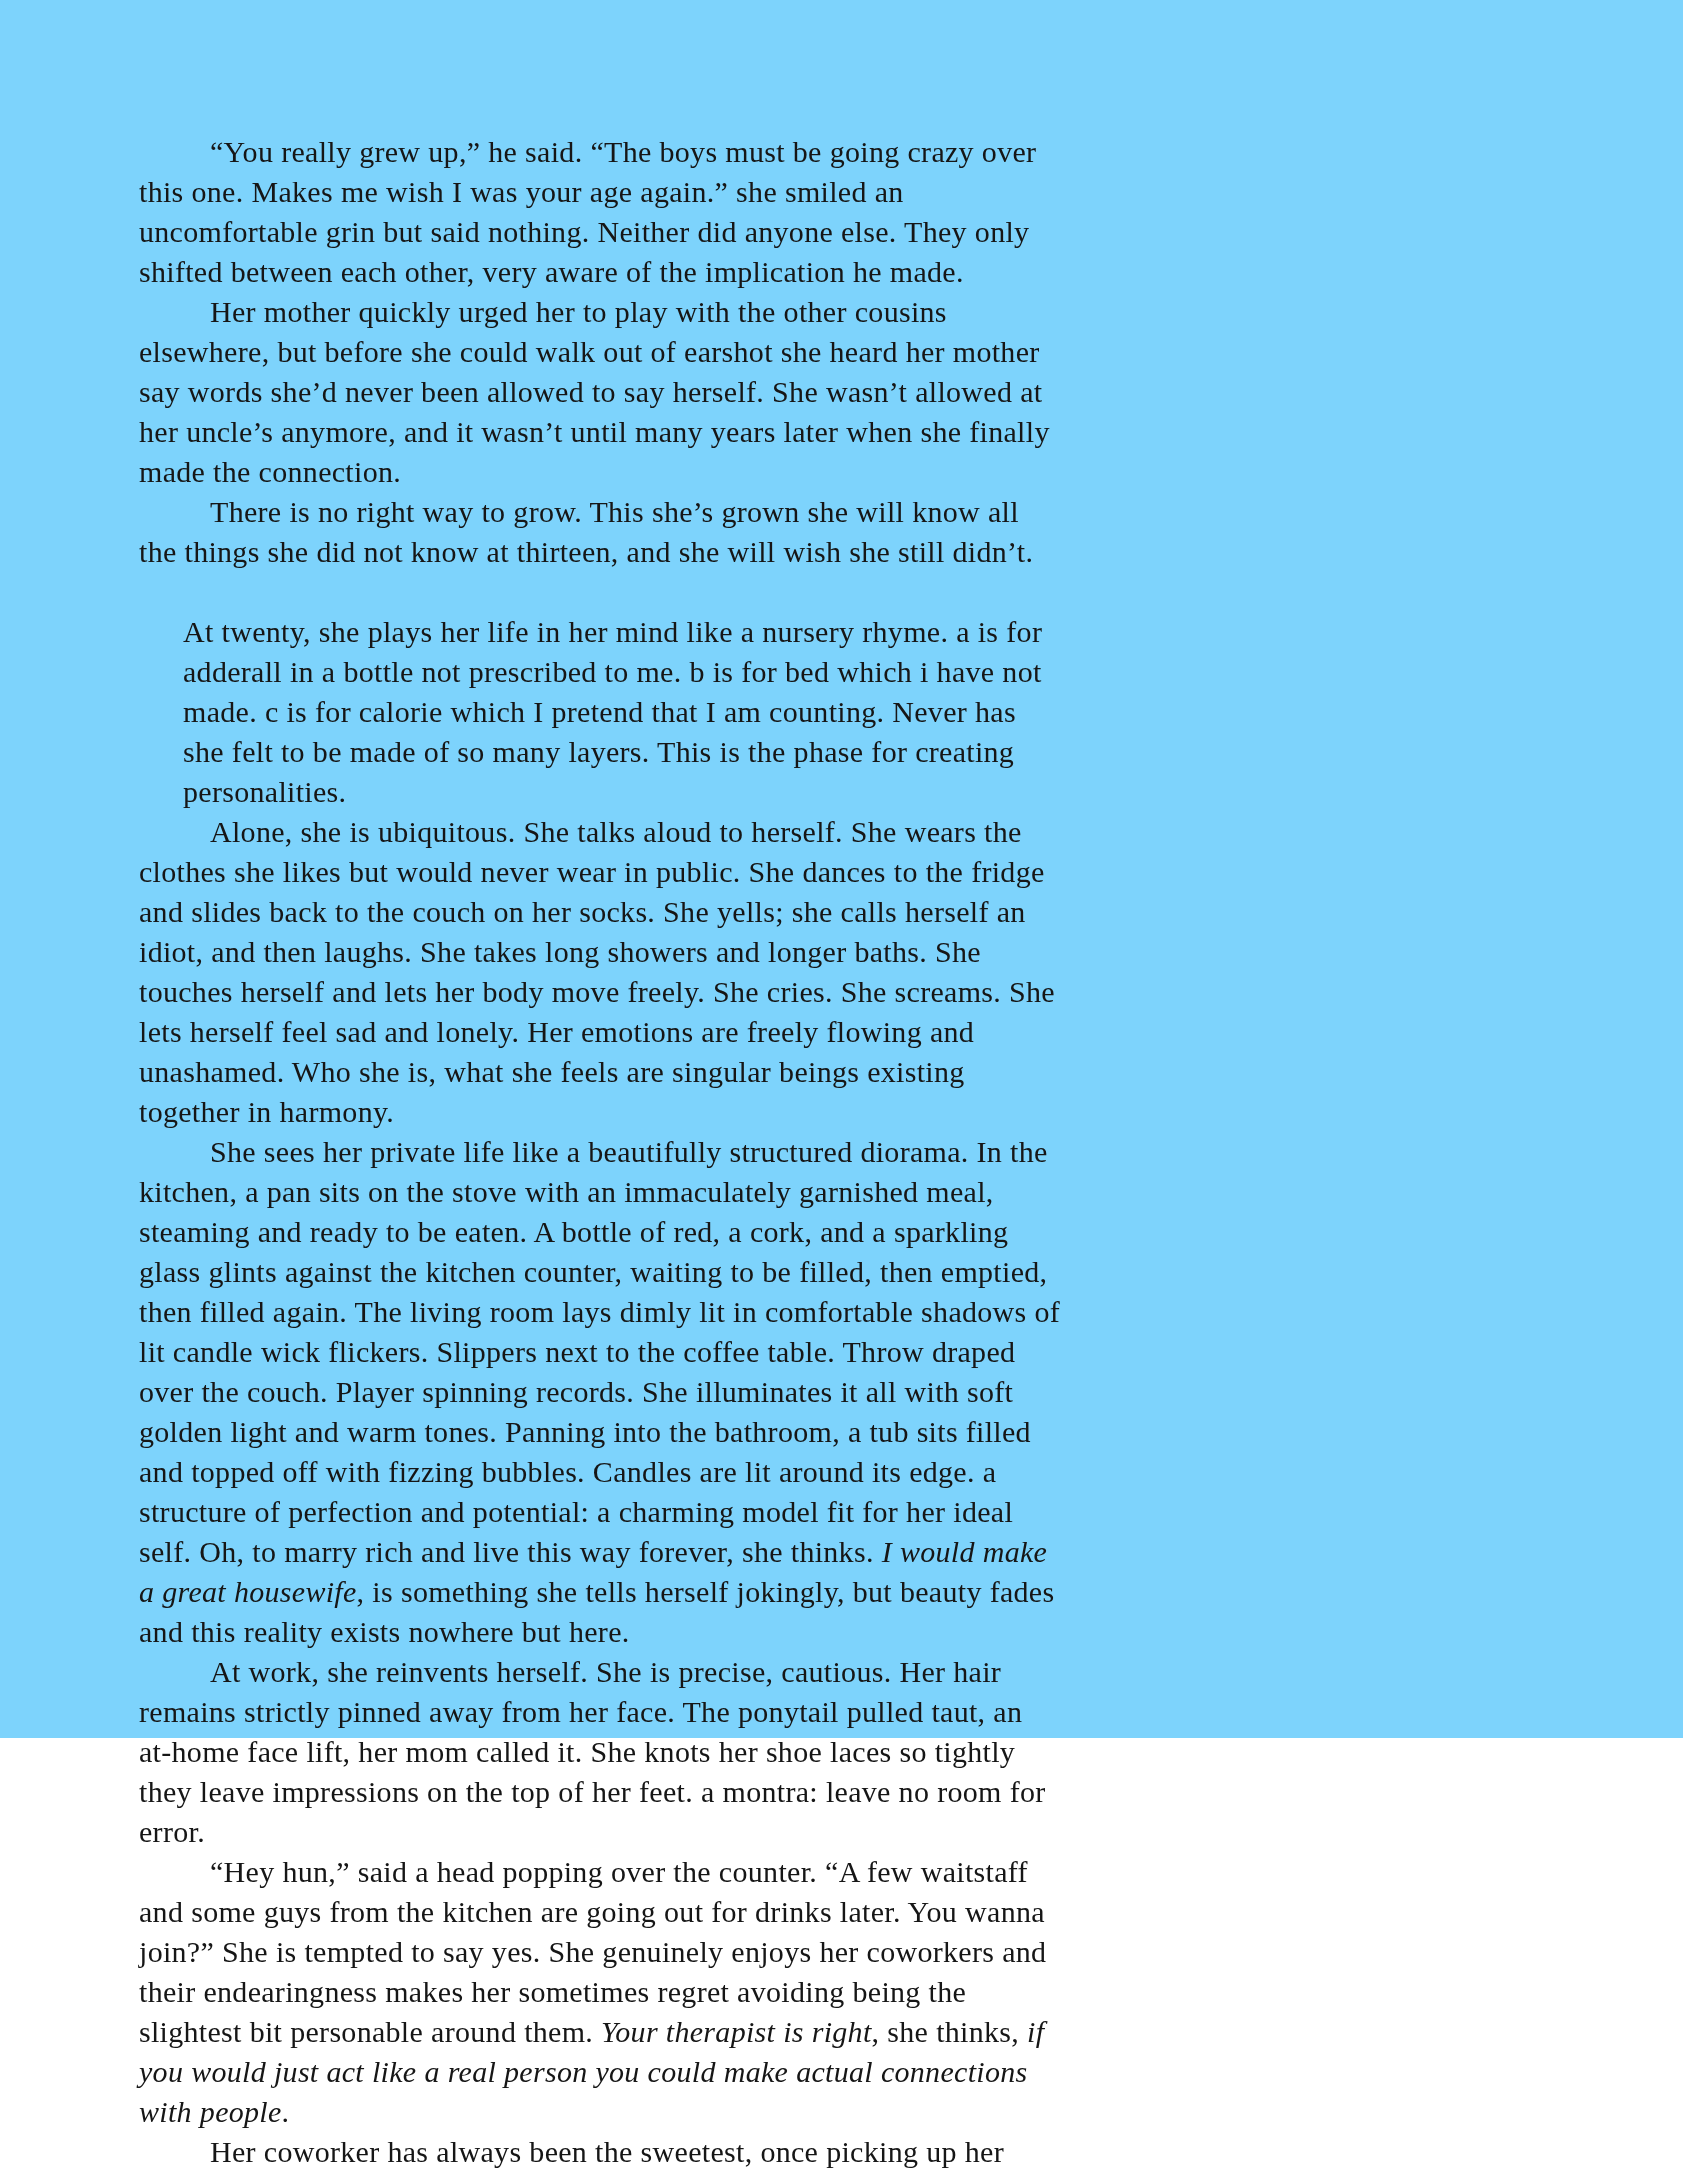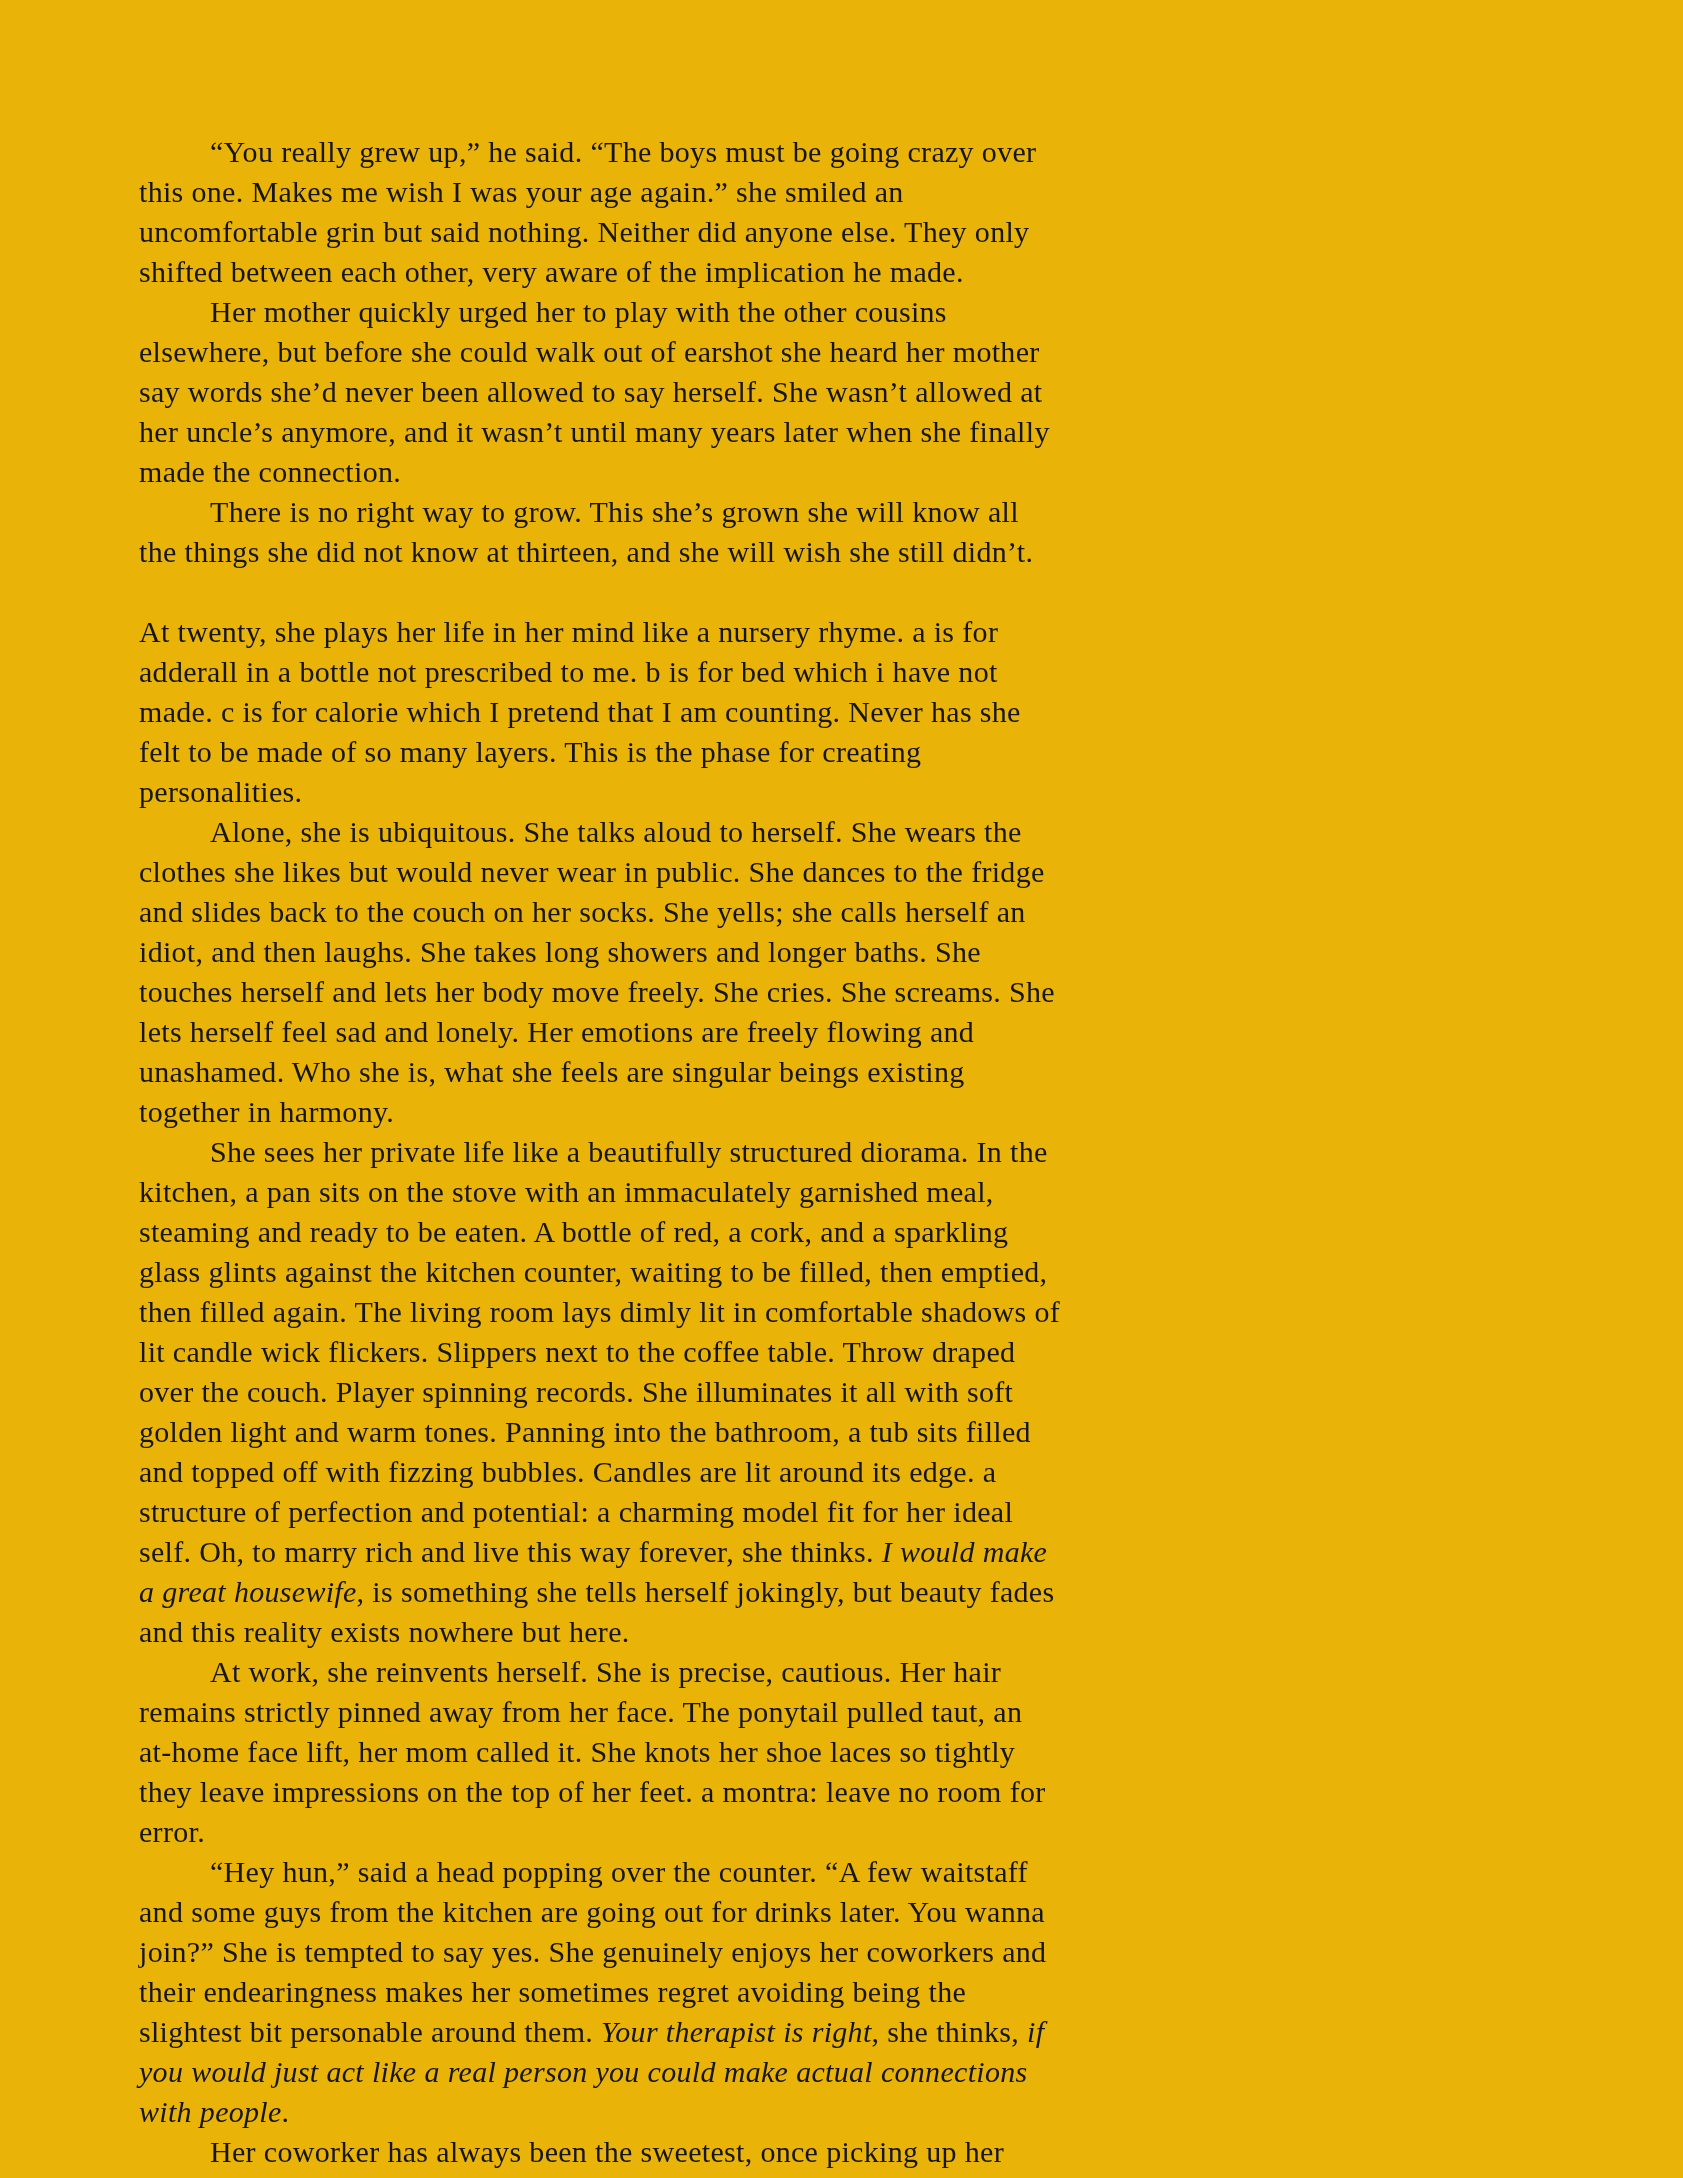--- a/index.html
+++ b/index.html
@@ -9,22 +9,22 @@
   }
   body {
     width: 1683px;
     height: 2178px;
     overflow: hidden;
     font-family: "Liberation Serif", "DejaVu Serif", serif;
   }
   .page {
     position: relative;
     width: 1683px;
-    height: 2178px;
-    background: #eab308;
+    height: 1738px;
+    background: #7dd3fc;
   }
   .text-column {
     position: absolute;
     left: 139px;
     top: 132px;
     width: 923px;
   }
   p.para {
     margin: 0;
     padding: 0;
@@ -32,20 +32,21 @@
     line-height: 40px;
     color: #161616;
     text-align: left;
     text-indent: 71px;
     letter-spacing: 0.01em;
     word-spacing: 0.005em;
     -webkit-font-smoothing: antialiased;
   }
   p.para.no-indent {
     text-indent: 0;
+    margin-left: 44px;
   }
   .section-gap {
     height: 40px;
   }
   em.ital {
     font-style: italic;
   }
 </style>
 </head>
 <body>

